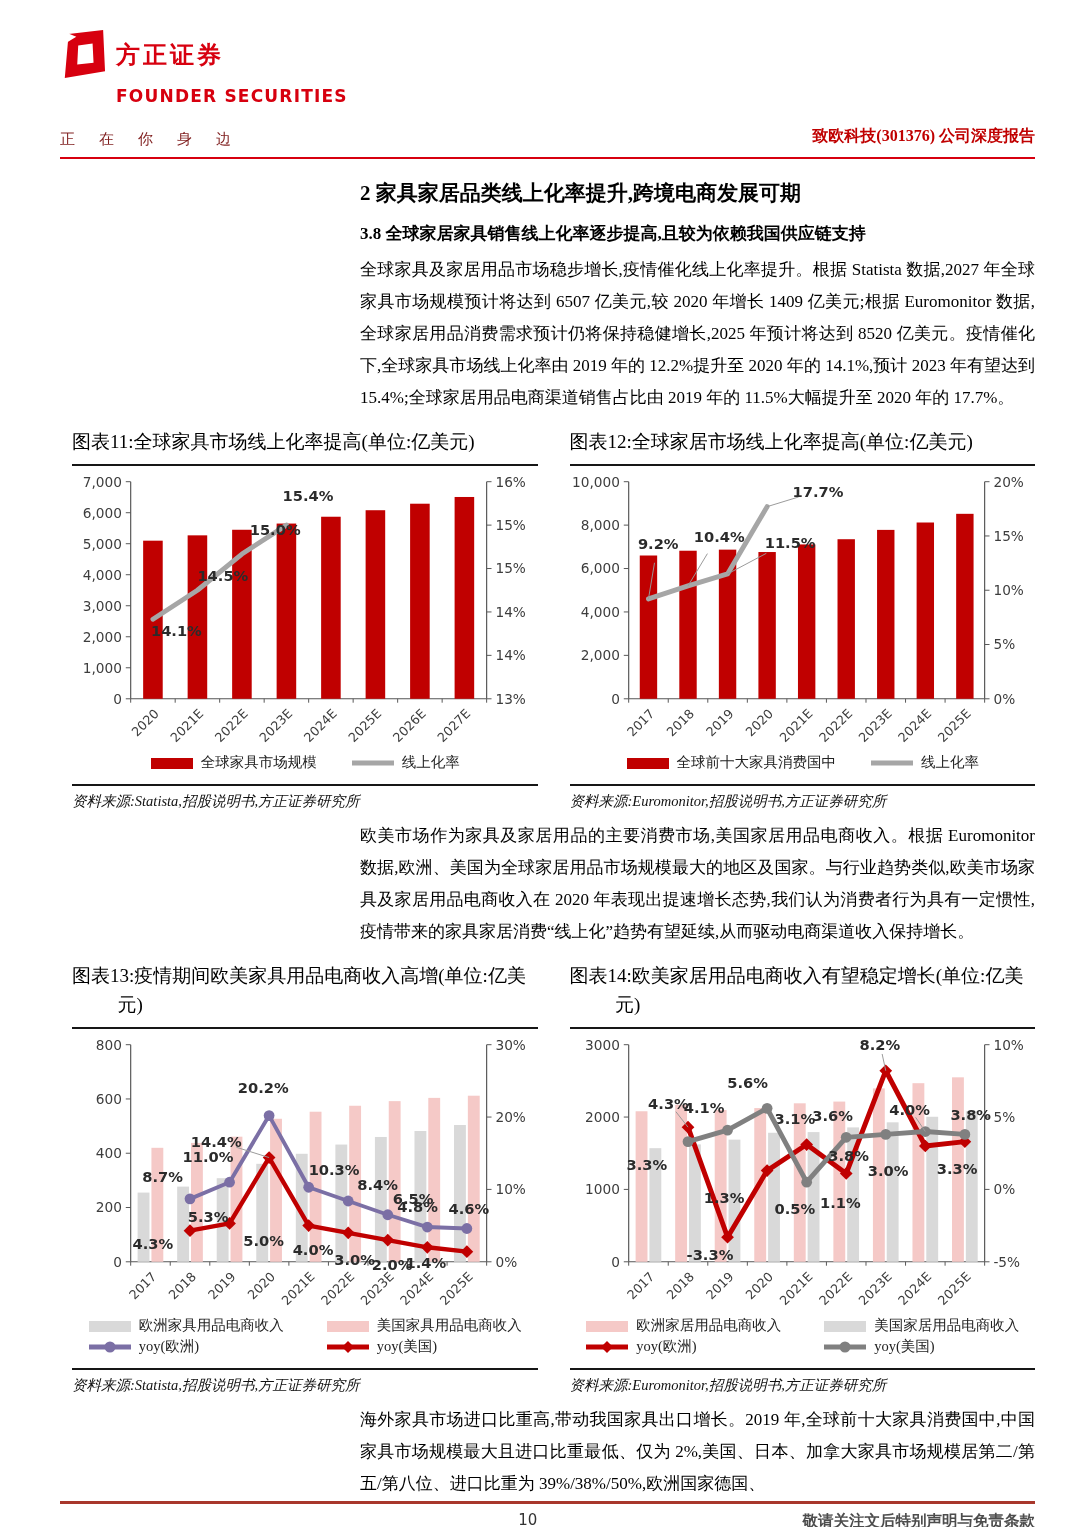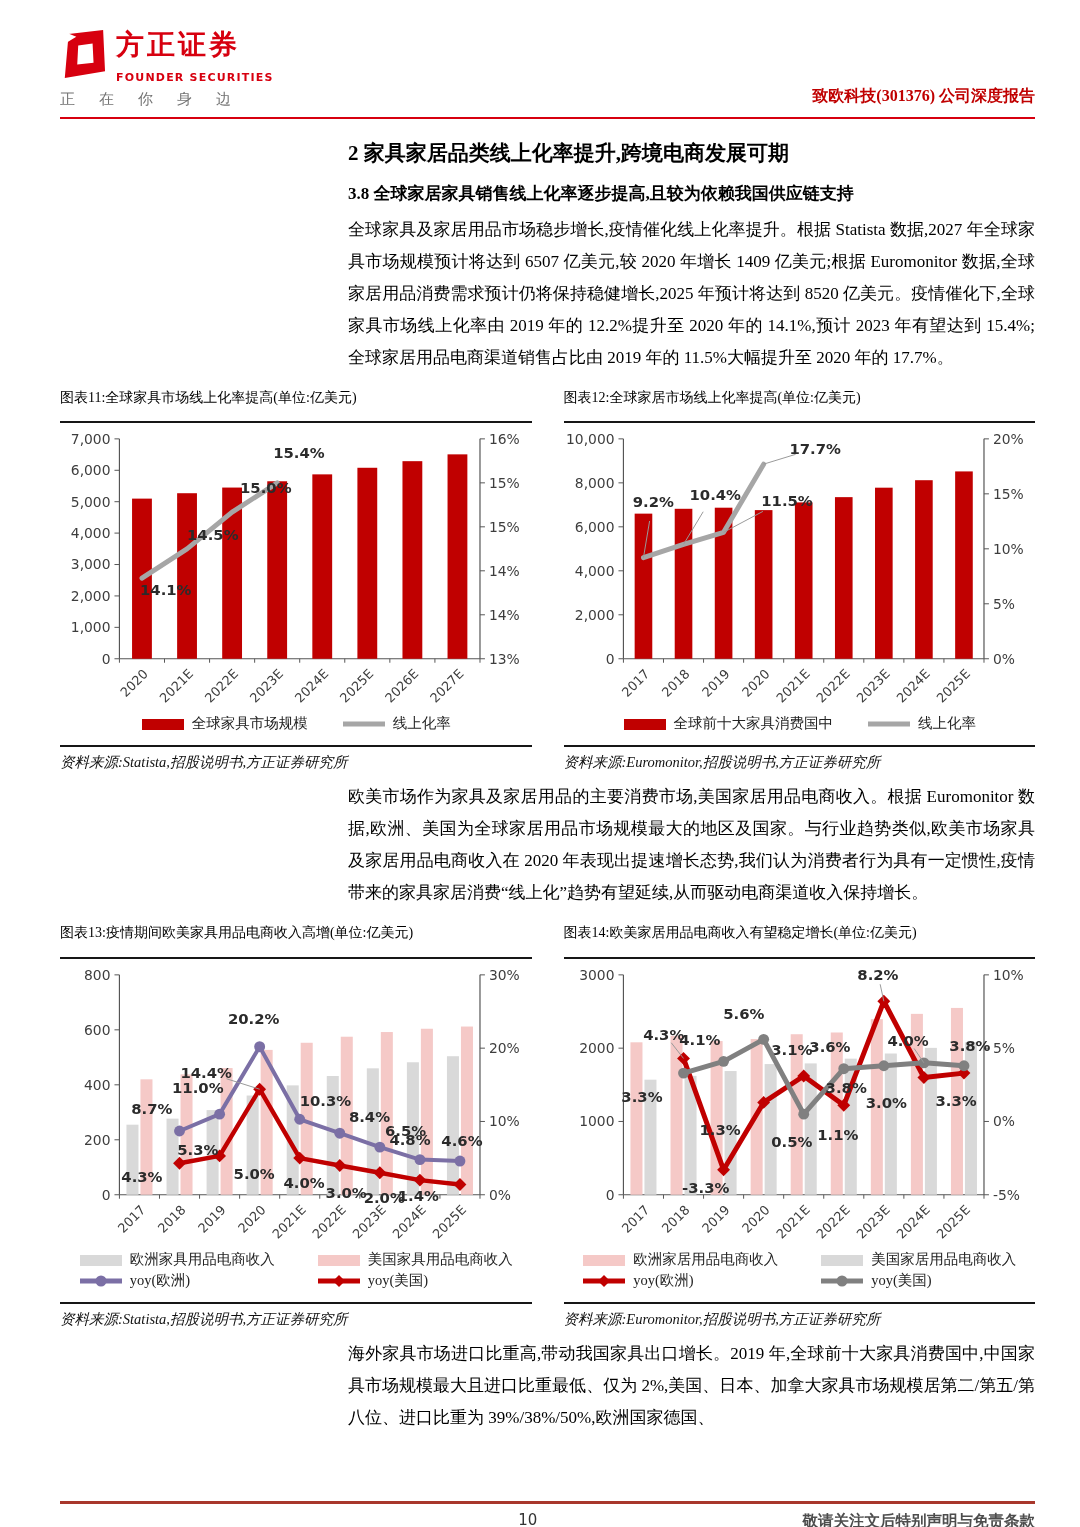--- a/index.html
+++ b/index.html
@@ -5,36 +5,36 @@
   html,body{margin:0;padding:0;background:#fff;}
   .page{position:relative;width:1080px;height:1527px;margin:0 auto;background:#fff;
         font-family:"Liberation Serif","DejaVu Serif",serif;color:#111;
         display:flex;flex-direction:column;overflow:hidden;}
   
   header{padding:30px 45px 0 60px;display:flex;justify-content:space-between;align-items:flex-end;}
   .brand{display:flex;flex-direction:column;}
   .brand-row{display:flex;align-items:flex-start;gap:10px;}
   .logo-mark{width:46px;height:48px;flex:0 0 auto;}
   .brand-cn{font-family:"DejaVu Sans","Liberation Sans",sans-serif;font-weight:bold;
-            font-size:28px;color:#d7000f;letter-spacing:3px;line-height:1.1;}
+            font-size:24px;color:#d7000f;letter-spacing:3px;line-height:1.1;margin-top:12px;}
   .brand-en{font-family:"DejaVu Sans","Liberation Sans",sans-serif;font-weight:bold;
-            font-size:11px;color:#d7000f;letter-spacing:1.2px;margin-top:10px;}
-  .slogan{margin-top:6px;font-size:15px;color:#737373;letter-spacing:24px;white-space:nowrap;}
+            font-size:17px;color:#d7000f;letter-spacing:1.2px;margin-top:18px;}
+  .slogan{margin-top:24px;font-size:15px;color:#7f1d1d;letter-spacing:24px;white-space:nowrap;}
   .report-title{font-size:16px;font-weight:bold;color:#c00000;margin-bottom:2px;}
   .header-rule{margin:8px 45px 0 60px;border-bottom:2px solid #d7000f;}
   
-  main{flex:1;padding:0 45px 0 60px;}
+  main{flex:1;padding:0 45px 0 60px;margin-left:12px;}
   .h1{margin:20px 0 0 288px;font-size:21px;font-weight:bold;color:#000;}
   .h2{margin:15px 0 0 288px;font-size:17px;font-weight:bold;color:#000;}
   .para{margin:9px 0 0 288px;font-size:17px;line-height:1.88;text-align:justify;color:#000;}
   .para .lead{font-weight:normal;}
   
   .fig-row{display:flex;gap:32px;margin-top:13px;}
   .fig{flex:1;margin:0;min-width:0;}
-  .fig-title{font-size:14px;color:#000;padding-bottom:13px;border-bottom:2.5px solid #161616;
+  .fig-title{font-size:19px;color:#000;padding-bottom:7px;border-bottom:2.5px solid #161616;
              line-height:1.55;}
   .fig-title.hang{padding-left:2.4em;text-indent:-2.4em;}
   .chart{display:block;width:100%;margin-top:2px;}
   .fig-legend{display:flex;justify-content:center;column-gap:34px;row-gap:2px;flex-wrap:wrap;
               font-size:14.5px;color:#222;}
   .fig-legend.grid{display:grid;grid-template-columns:auto auto;column-gap:42px;justify-content:center;}
   .lg-item{display:inline-flex;align-items:center;gap:7px;white-space:nowrap;}
   .fig-source{margin-top:12px;border-top:2px solid #161616;padding-top:6px;
               font-size:14.5px;font-style:italic;color:#111;}
   

